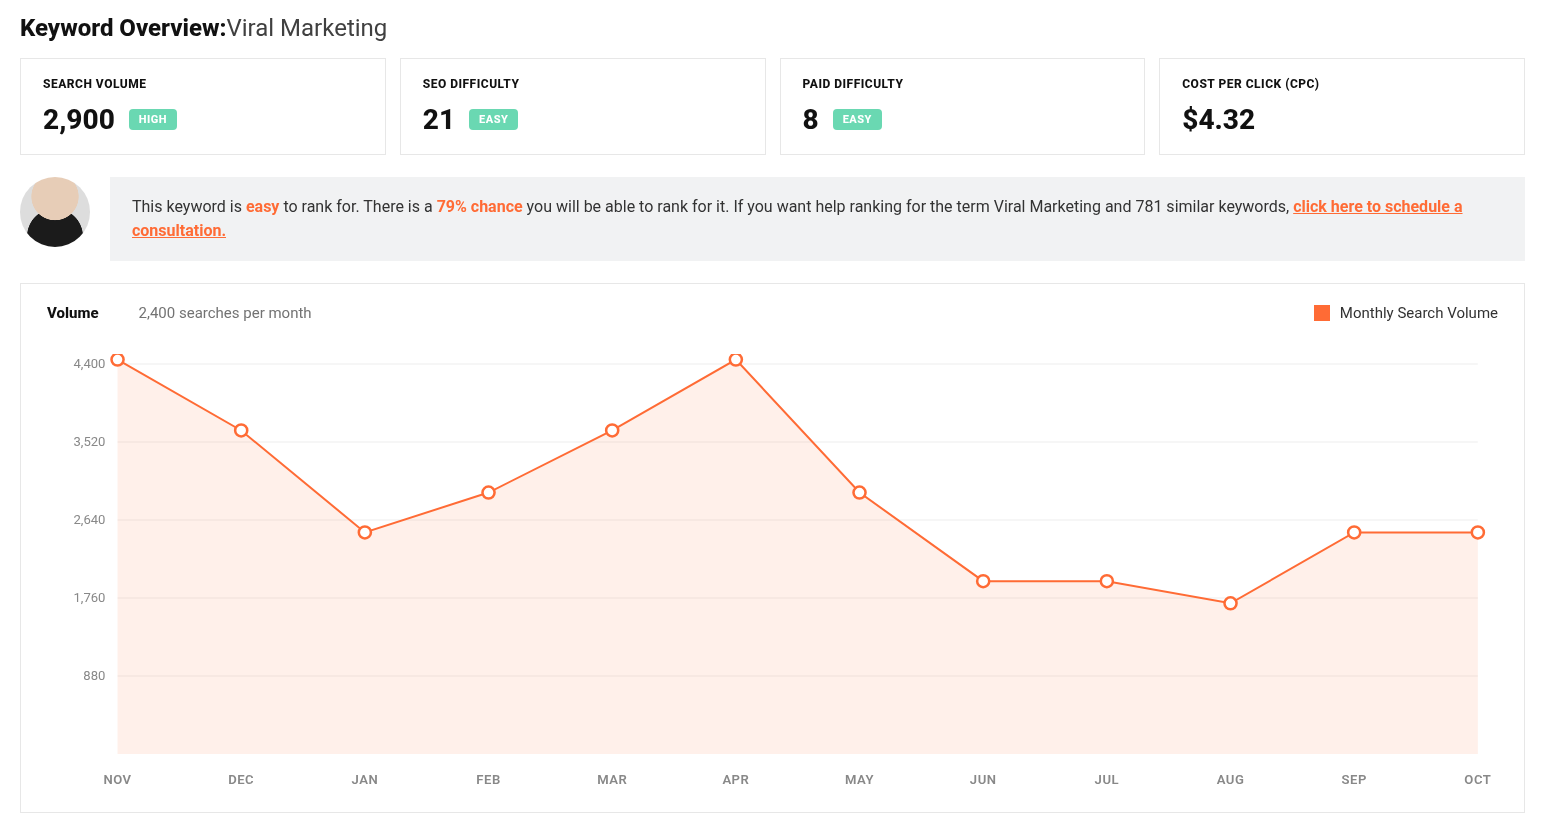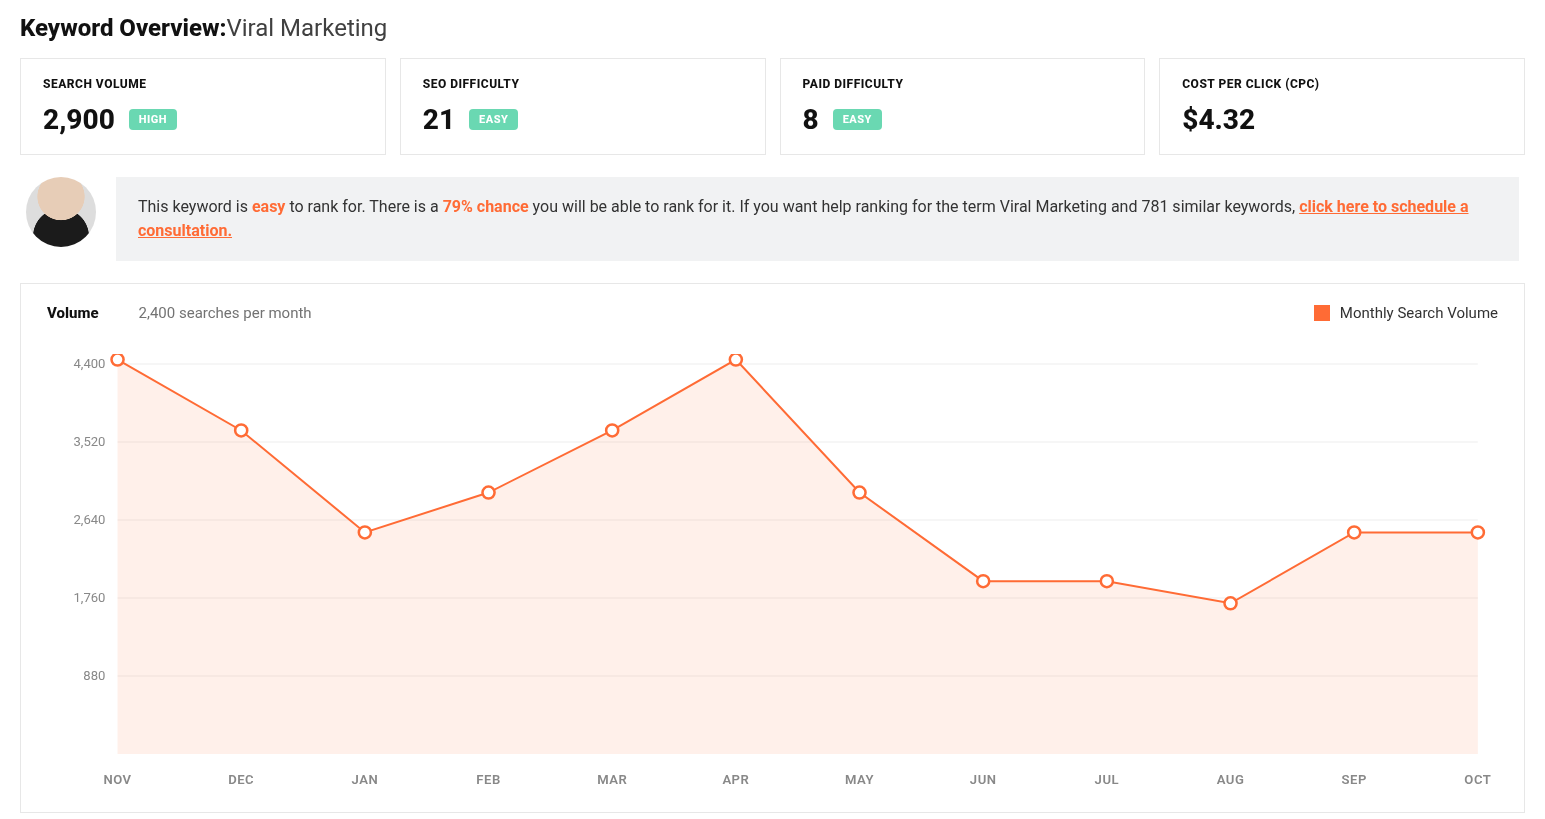--- a/index.html
+++ b/index.html
@@ -16,21 +16,21 @@
   h1{font-size:24px;font-weight:800;margin:6px 0 16px 0;display:flex;align-items:baseline;gap:0;}
   h1 .kw{font-weight:400;color:#404040;}
   .cards{display:flex;gap:14px;}
   .card{flex:1;border:1px solid var(--border);padding:18px 22px;}
   .card .lbl{font-size:12px;font-weight:800;letter-spacing:.5px;margin-bottom:12px;}
   .card .valrow{display:flex;align-items:center;gap:14px;}
   .card .val{font-size:28px;font-weight:800;}
   .badge{display:inline-block;padding:4px 10px;font-size:11px;font-weight:800;letter-spacing:.5px;color:#fff;border-radius:4px;}
   .badge.high{background:var(--green);}
   .badge.easy{background:var(--green);}
-  .tip{display:flex;align-items:flex-start;gap:20px;margin:22px 6px;}
+  .tip{display:flex;align-items:flex-start;gap:20px;margin:22px 0;}
   .avatar{width:70px;height:70px;border-radius:50%;background:
     radial-gradient(circle at 50% 28%,#e7cdb7 0 38%,transparent 39%),
     radial-gradient(circle at 50% 85%,#1b1b1b 0 40%,transparent 41%),
     linear-gradient(#ddd,#ddd);
     flex-shrink:0;}
   .tipbox{flex:1;background:var(--greyBg);padding:18px 22px;font-size:16px;line-height:1.5;color:#333;}
   .tipbox .emph{color:var(--orange);font-weight:700;}
   .tipbox a{color:var(--orange);font-weight:700;text-decoration:underline;}
   .chartCard{border:1px solid var(--border);padding:20px 26px 18px 26px;}
   .chartHead{display:flex;align-items:center;margin-bottom:32px;position:relative;}

